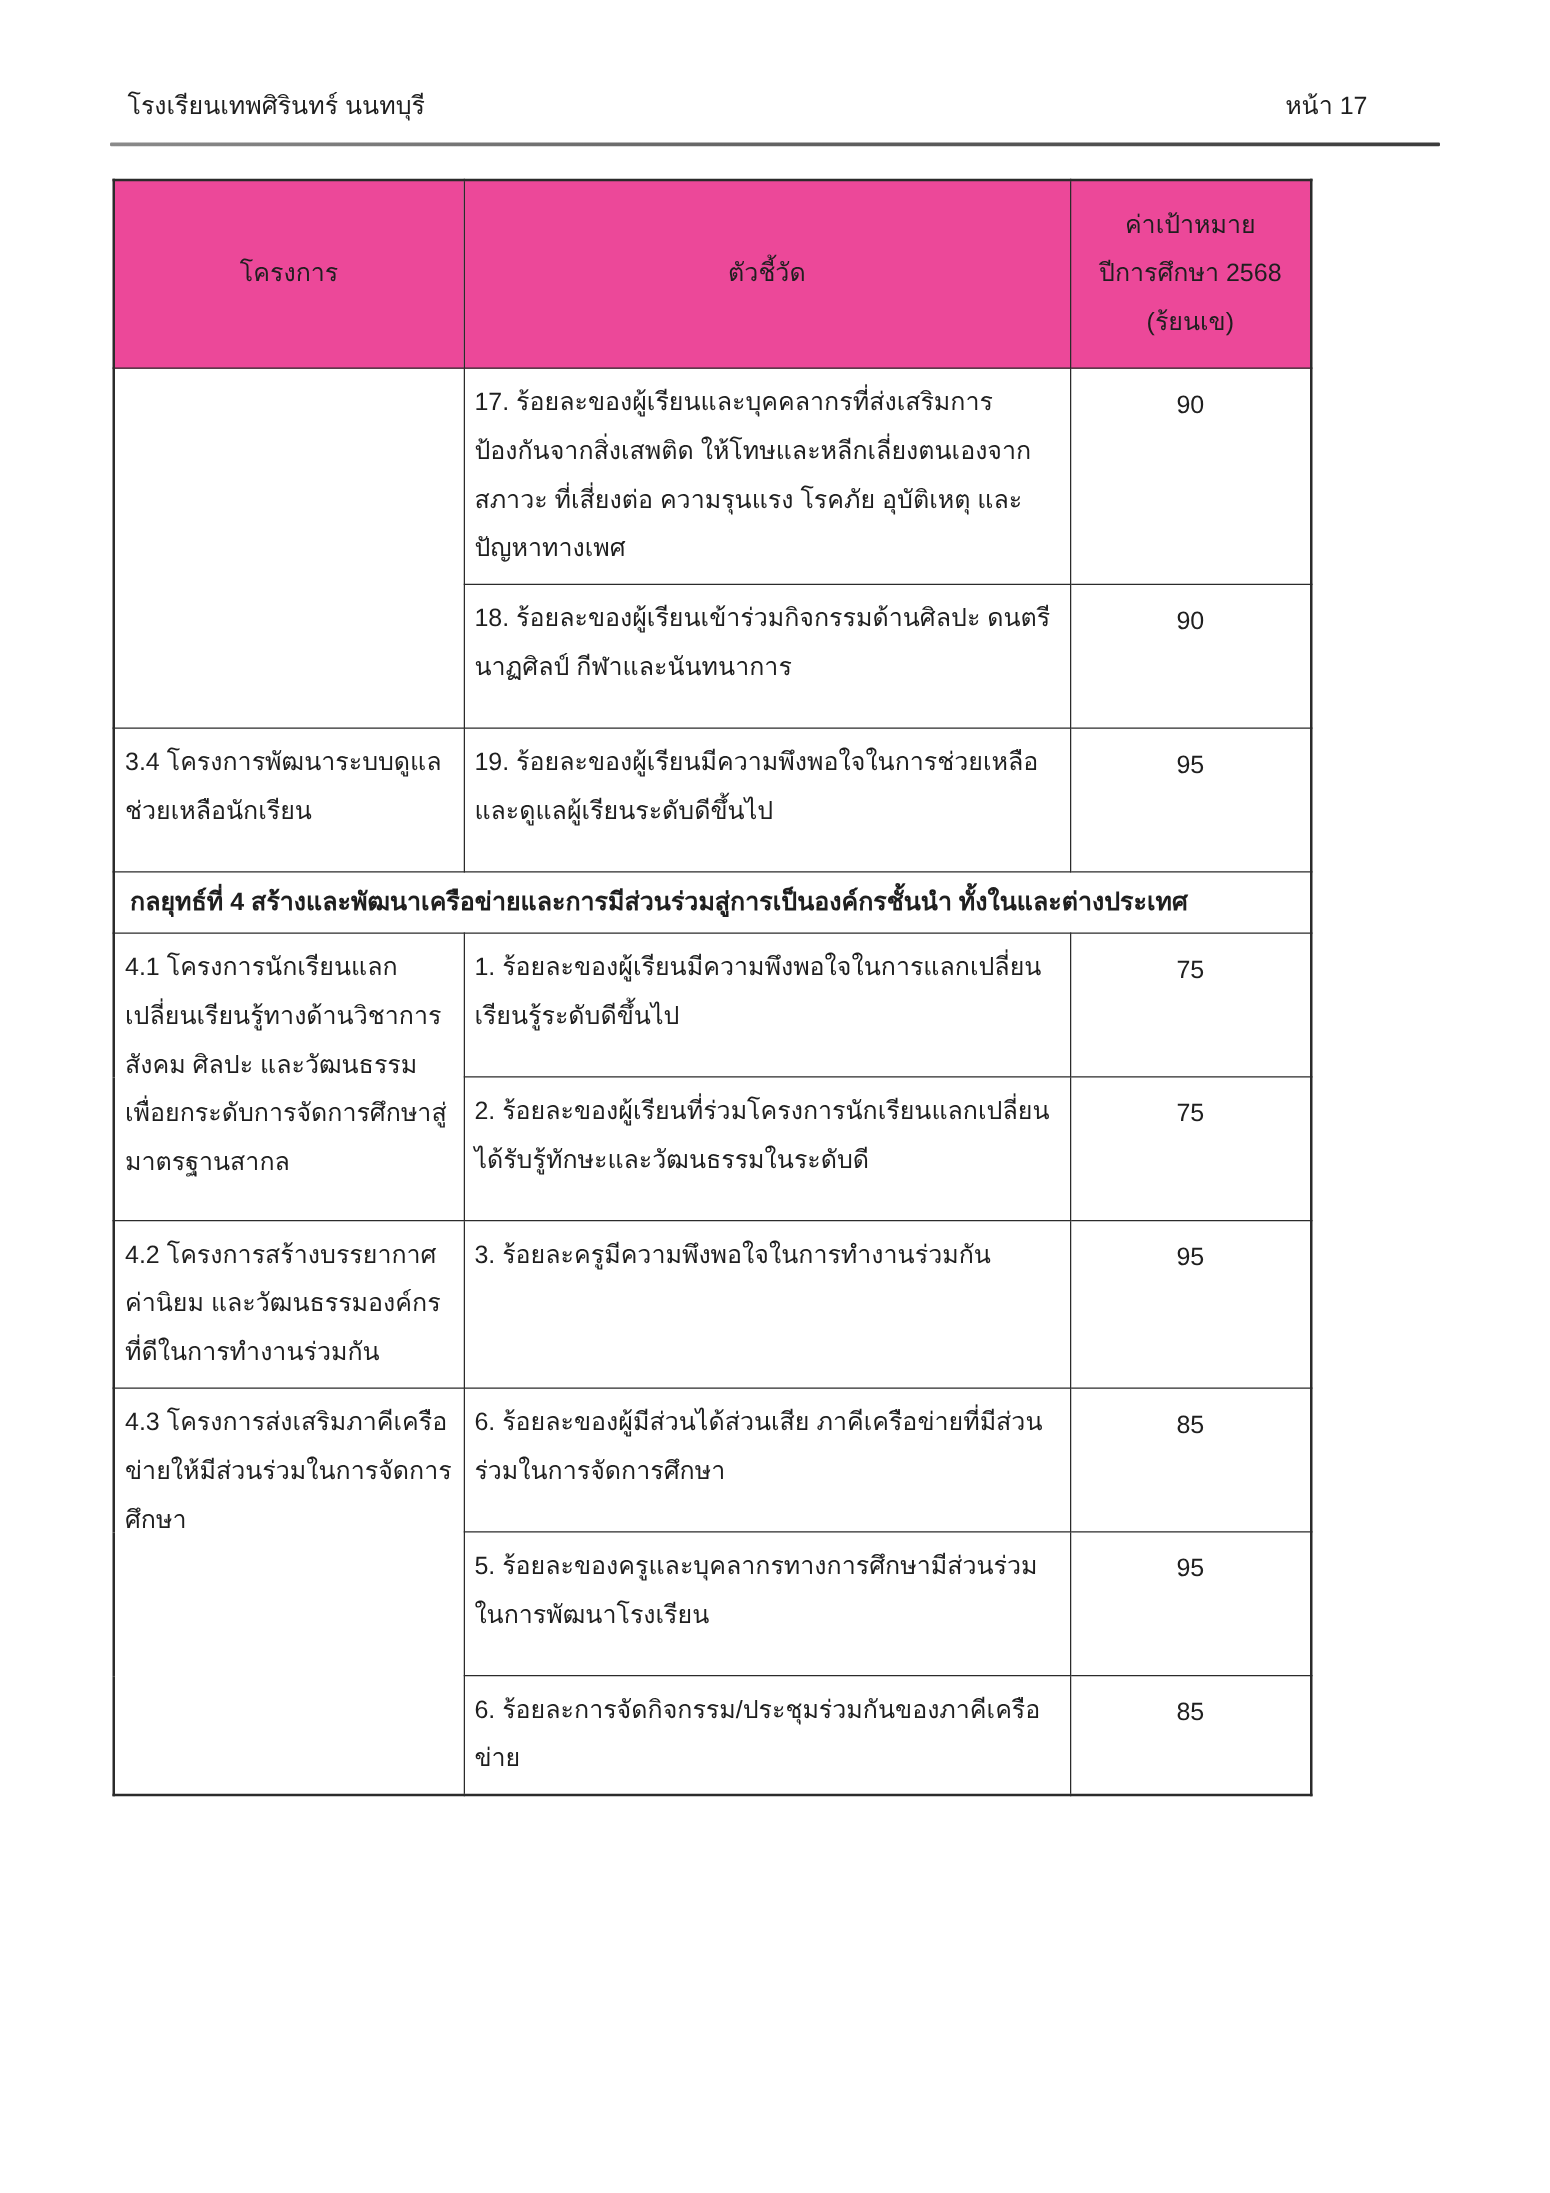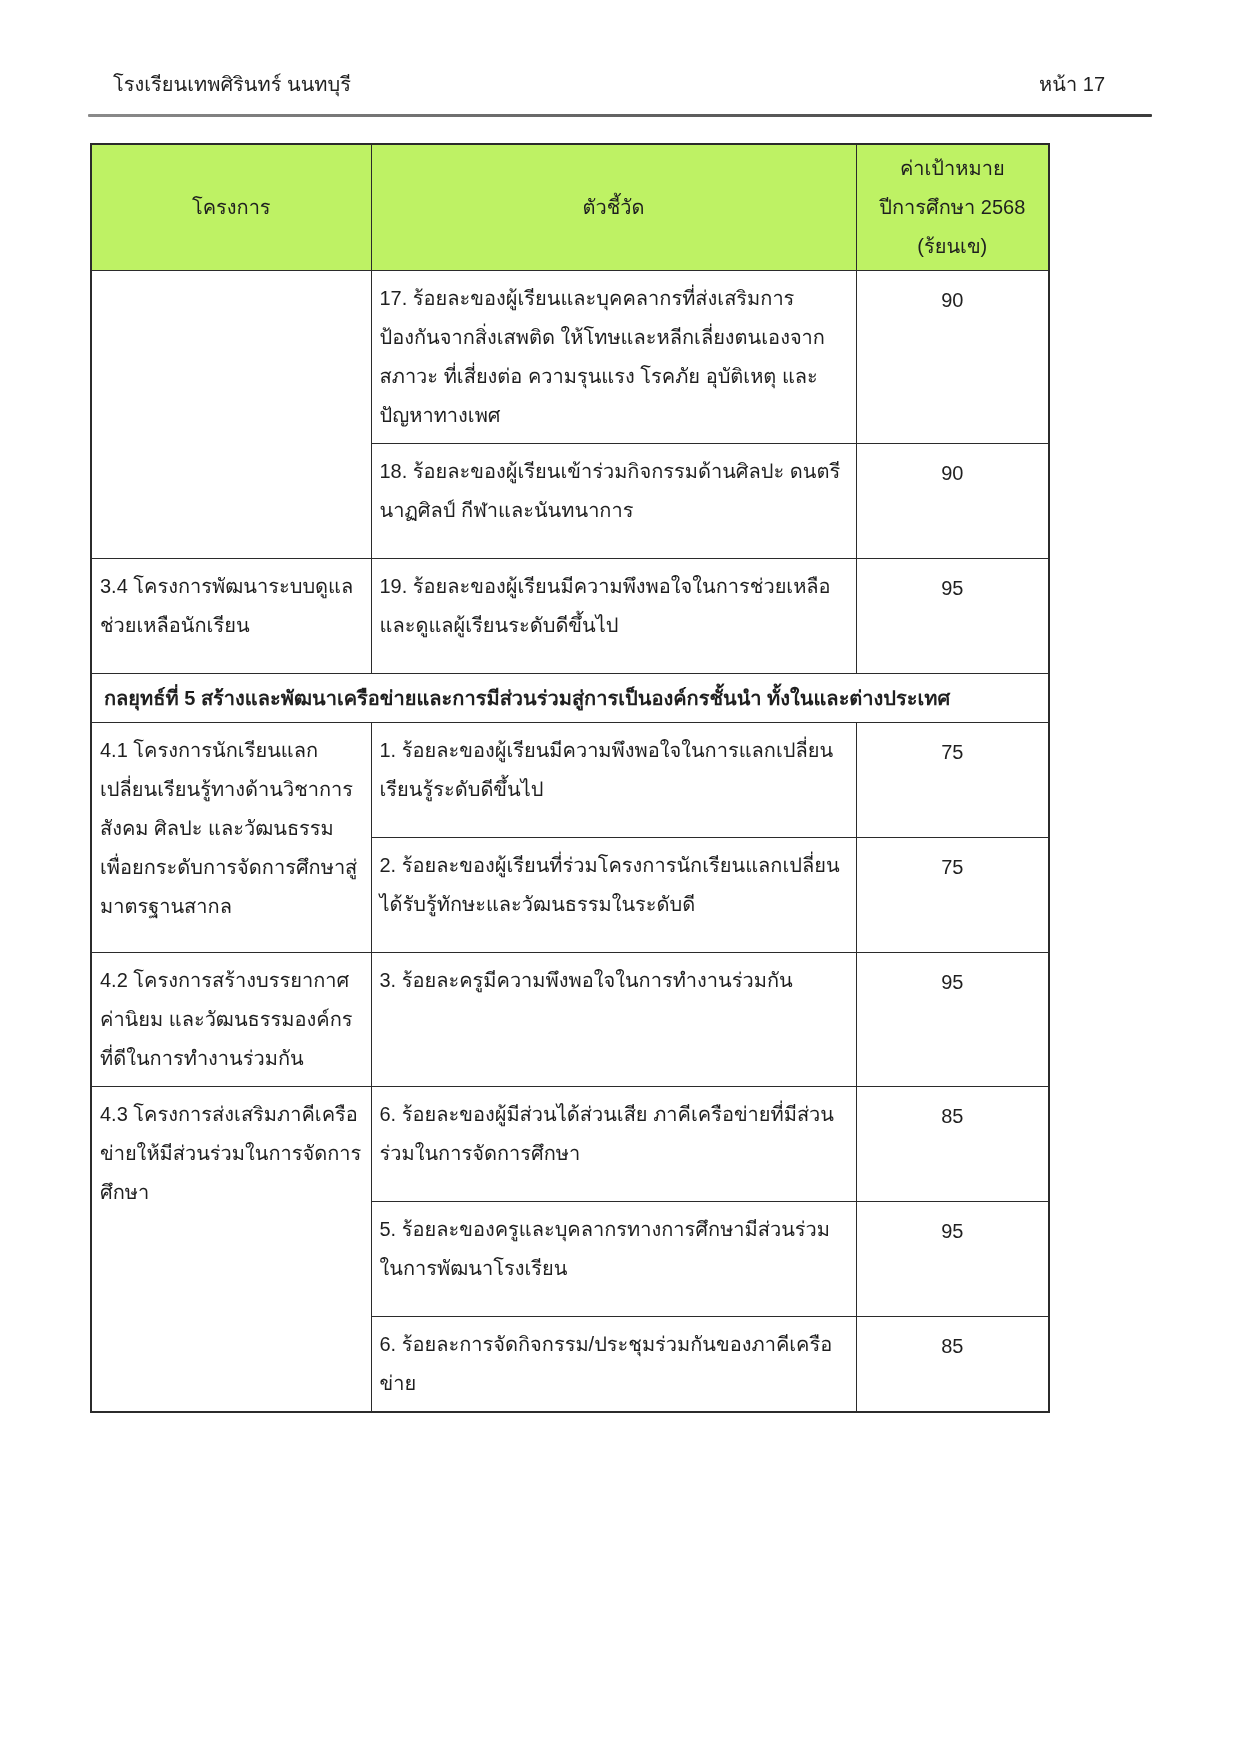--- a/index.html
+++ b/index.html
@@ -11,21 +11,21 @@
     width: 1240px;
     height: 1754px;
     position: relative;
     font-family: "Liberation Sans", "DejaVu Sans", sans-serif;
     color: #1f1f1f;
   }
   
   .page-header {
     position: absolute;
     top: 68px;
-    left: 87px;
+    left: 76px;
     width: 1064px;
     display: flex;
     align-items: flex-end;
     font-size: 20px;
   }
   .page-header .left   { flex: 1 1 0; text-align: left;  padding-left: 26px; }
   .page-header .center { flex: 0 0 auto; text-align: center; transform: translateX(-46px); }
   .page-header .right  { flex: 1 1 0; text-align: right; }
   .header-rule {
     position: absolute;
@@ -49,25 +49,25 @@
   }
   .plan-table th, .plan-table td {
     border: 1.5px solid #2b2b2b;
     vertical-align: top;
     padding: 8px 8px;
     line-height: 1.95;
     font-weight: normal;
     word-break: break-word;
   }
   .plan-table thead th {
-    background: #bef264;
+    background: #ec4899;
     text-align: center;
     vertical-align: middle;
     height: 96px;
-    padding: 4px 8px;
+    padding: 16px 8px;
   }
   .col-project   { width: 280px; }
   .col-indicator { width: 485px; }
   .col-target    { width: 193px; }
   td.target {
     text-align: center;
     padding-top: 10px;
   }
   tr.strategy-row td {
     font-weight: bold;
@@ -121,21 +121,21 @@
       <td class="target">90</td>
     </tr>
 
     <tr class="h-2line">
       <td>3.4 โครงการพัฒนาระบบดูแลช่วยเหลือนักเรียน</td>
       <td>19. ร้อยละของผู้เรียนมีความพึงพอใจในการช่วยเหลือและดูแลผู้เรียนระดับดีขึ้นไป</td>
       <td class="target">95</td>
     </tr>
 
     <tr class="strategy-row">
-      <td colspan="3">กลยุทธ์ที่ 5 สร้างและพัฒนาเครือข่ายและการมีส่วนร่วมสู่การเป็นองค์กรชั้นนำ ทั้งในและต่างประเทศ</td>
+      <td colspan="3">กลยุทธ์ที่ 4 สร้างและพัฒนาเครือข่ายและการมีส่วนร่วมสู่การเป็นองค์กรชั้นนำ ทั้งในและต่างประเทศ</td>
     </tr>
 
     <tr class="h-2line">
       <td rowspan="2">4.1 โครงการนักเรียนแลกเปลี่ยนเรียนรู้ทางด้านวิชาการ สังคม ศิลปะ และวัฒนธรรมเพื่อยกระดับการจัดการศึกษาสู่มาตรฐานสากล</td>
       <td>1. ร้อยละของผู้เรียนมีความพึงพอใจในการแลกเปลี่ยนเรียนรู้ระดับดีขึ้นไป</td>
       <td class="target">75</td>
     </tr>
     <tr class="h-2line">
       <td>2. ร้อยละของผู้เรียนที่ร่วมโครงการนักเรียนแลกเปลี่ยนได้รับรู้ทักษะและวัฒนธรรมในระดับดี</td>
       <td class="target">75</td>

